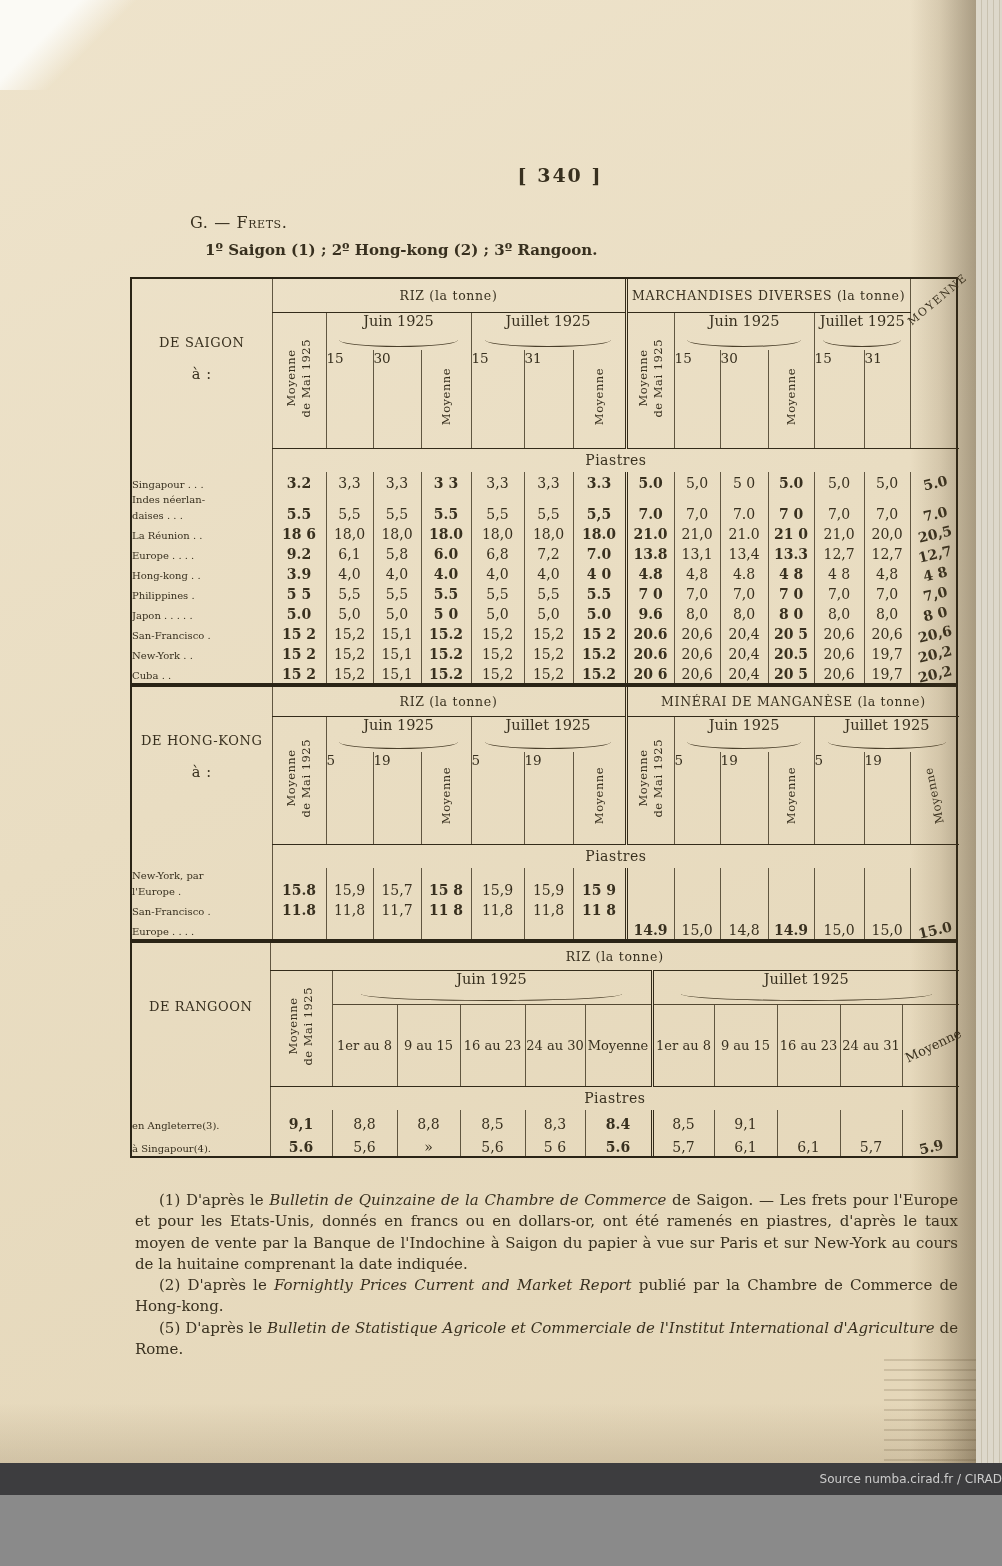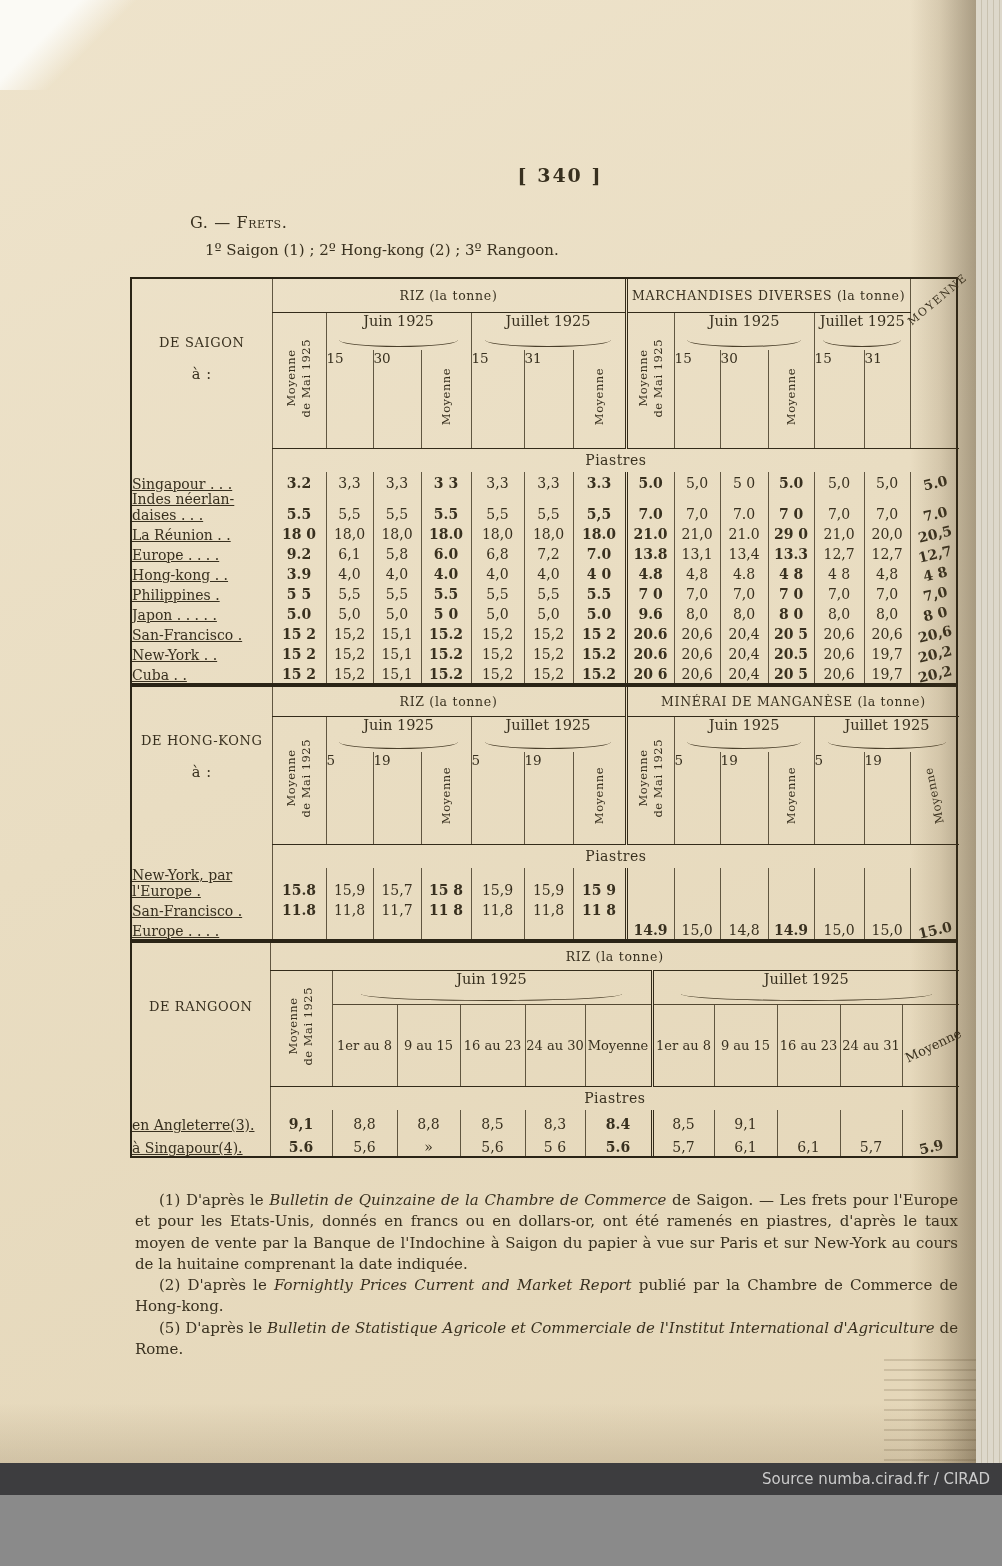--- a/index.html
+++ b/index.html
@@ -15,29 +15,29 @@
     background:linear-gradient(135deg,#fbfaf5 0%,#fbfaf5 32%,rgba(251,250,245,0) 55%); }
   .spine { position:absolute; top:0; right:26px; width:66px; height:100%; pointer-events:none;
     background:linear-gradient(to right,rgba(0,0,0,0) 0%,rgba(90,68,36,.14) 45%,rgba(62,46,22,.38) 100%); }
   .edge { position:absolute; top:0; right:0; width:26px; height:100%;
     background:repeating-linear-gradient(to right,#ddd8cb 0 5px,#c8c1af 5px 6px); }
   .stack { position:absolute; right:26px; bottom:32px; width:92px; height:104px; opacity:.55; pointer-events:none;
     background:repeating-linear-gradient(to bottom,rgba(70,52,26,.28) 0 2px,rgba(0,0,0,0) 2px 10px); }
   .bottom-shade { position:absolute; left:0; right:26px; bottom:32px; height:60px; pointer-events:none;
     background:linear-gradient(to bottom,rgba(0,0,0,0),rgba(96,74,42,.16)); }
   .source-bar { position:absolute; left:0; bottom:0; width:100%; height:32px; background:#3d3d3f;
-    color:#cbcbcb; font-family:"DejaVu Sans","Liberation Sans",sans-serif; font-size:15px;
-    line-height:32px; text-align:right; padding-right:12px; }
+    color:#cbcbcb; font-family:"DejaVu Sans","Liberation Sans",sans-serif; font-size:12px;
+    line-height:32px; text-align:right; }
 
   
   .pageno { position:absolute; top:164px; left:0; width:1120px; text-align:center;
     font-size:19px; font-weight:bold; letter-spacing:2px; }
   .heading { position:absolute; top:213px; left:190px; font-variant:small-caps;
     font-size:16px; letter-spacing:.6px; }
-  .subheading { position:absolute; top:241px; left:205px; font-weight:normal; font-size:15px; }
+  .subheading { position:absolute; top:241px; left:205px; font-weight:bold; font-size:15px; }
 
   
   .frame { position:absolute; top:277px; left:130px; width:828px; border:2.5px solid #2a2416; }
   .tbl-divider { height:4px; border-top:2px solid #2a2416; border-bottom:2px solid #2a2416; }
 
   .ftab { width:100%; border-collapse:collapse; table-layout:fixed; }
   .ftab th, .ftab td { font-weight:normal; padding:0; border-left:1px solid rgba(62,52,32,.8); }
   .nol { border-left:none !important; }
   .dsep { border-left:3px double #332b1a !important; }
   .bb { border-bottom:1.6px solid #332b1a; }
@@ -64,21 +64,21 @@
   .num { text-align:left; font-size:13.5px; vertical-align:top; padding-top:22px; }
   .t1 .numtall{height:98px} .t2 .numtall{height:92px}
   .rnum { text-align:center; font-size:13px; vertical-align:middle; height:82px;
     border-top:1.3px solid rgba(56,46,26,.85); }
 
   .corner { position:relative; }
   .corner .diag { position:absolute; top:14px; left:-10px; transform:rotate(-40deg);
     font-size:11px; letter-spacing:1.5px; white-space:nowrap; }
 
   .unit { text-align:center; font-size:14px; height:24px; vertical-align:middle; letter-spacing:.5px;margin-left:27px; }
-  .rowlabel { font-size:14px; padding-left:9px; white-space:nowrap; vertical-align:bottom; line-height:15.5px;text-decoration:underline; }
+  .rowlabel { font-size:10px; padding-left:9px; white-space:nowrap; vertical-align:bottom; line-height:15.5px; }
   .val { text-align:center; font-size:14px; vertical-align:bottom; height:20px; line-height:18px; }
   .t3 .val { height:23px; }
   .val.b { font-weight:bold; }
   .tilt { display:inline-block; transform:rotate(-13deg); }
   .tilt-h { display:inline-block; transform:rotate(-26deg); }
   .ftab tbody tr:last-child td { }
 
   
   .footnotes { position:absolute; top:1190px; left:135px; width:823px; font-size:15px;
     line-height:1.42; text-align:justify; }
@@ -191,31 +191,31 @@
             <td class="val">7.0</td>
             <td class="val b">7 0</td>
             <td class="val">7,0</td>
             <td class="val">7,0</td>
             <td class="val b"><span class="tilt">7.0</span></td>
           </tr>
           <tr>
             <td class="rowlabel nol">
               <div>La Réunion . .</div>
             </td>
-            <td class="val b">18 0</td>
+            <td class="val b">18 6</td>
             <td class="val">18,0</td>
             <td class="val">18,0</td>
             <td class="val b">18.0</td>
             <td class="val">18,0</td>
             <td class="val">18,0</td>
             <td class="val b">18.0</td>
             <td class="val b dsep">21.0</td>
             <td class="val">21,0</td>
             <td class="val">21.0</td>
-            <td class="val b">29 0</td>
+            <td class="val b">21 0</td>
             <td class="val">21,0</td>
             <td class="val">20,0</td>
             <td class="val b"><span class="tilt">20,5</span></td>
           </tr>
           <tr>
             <td class="rowlabel nol">
               <div>Europe . . . .</div>
             </td>
             <td class="val b">9.2</td>
             <td class="val">6,1</td>

